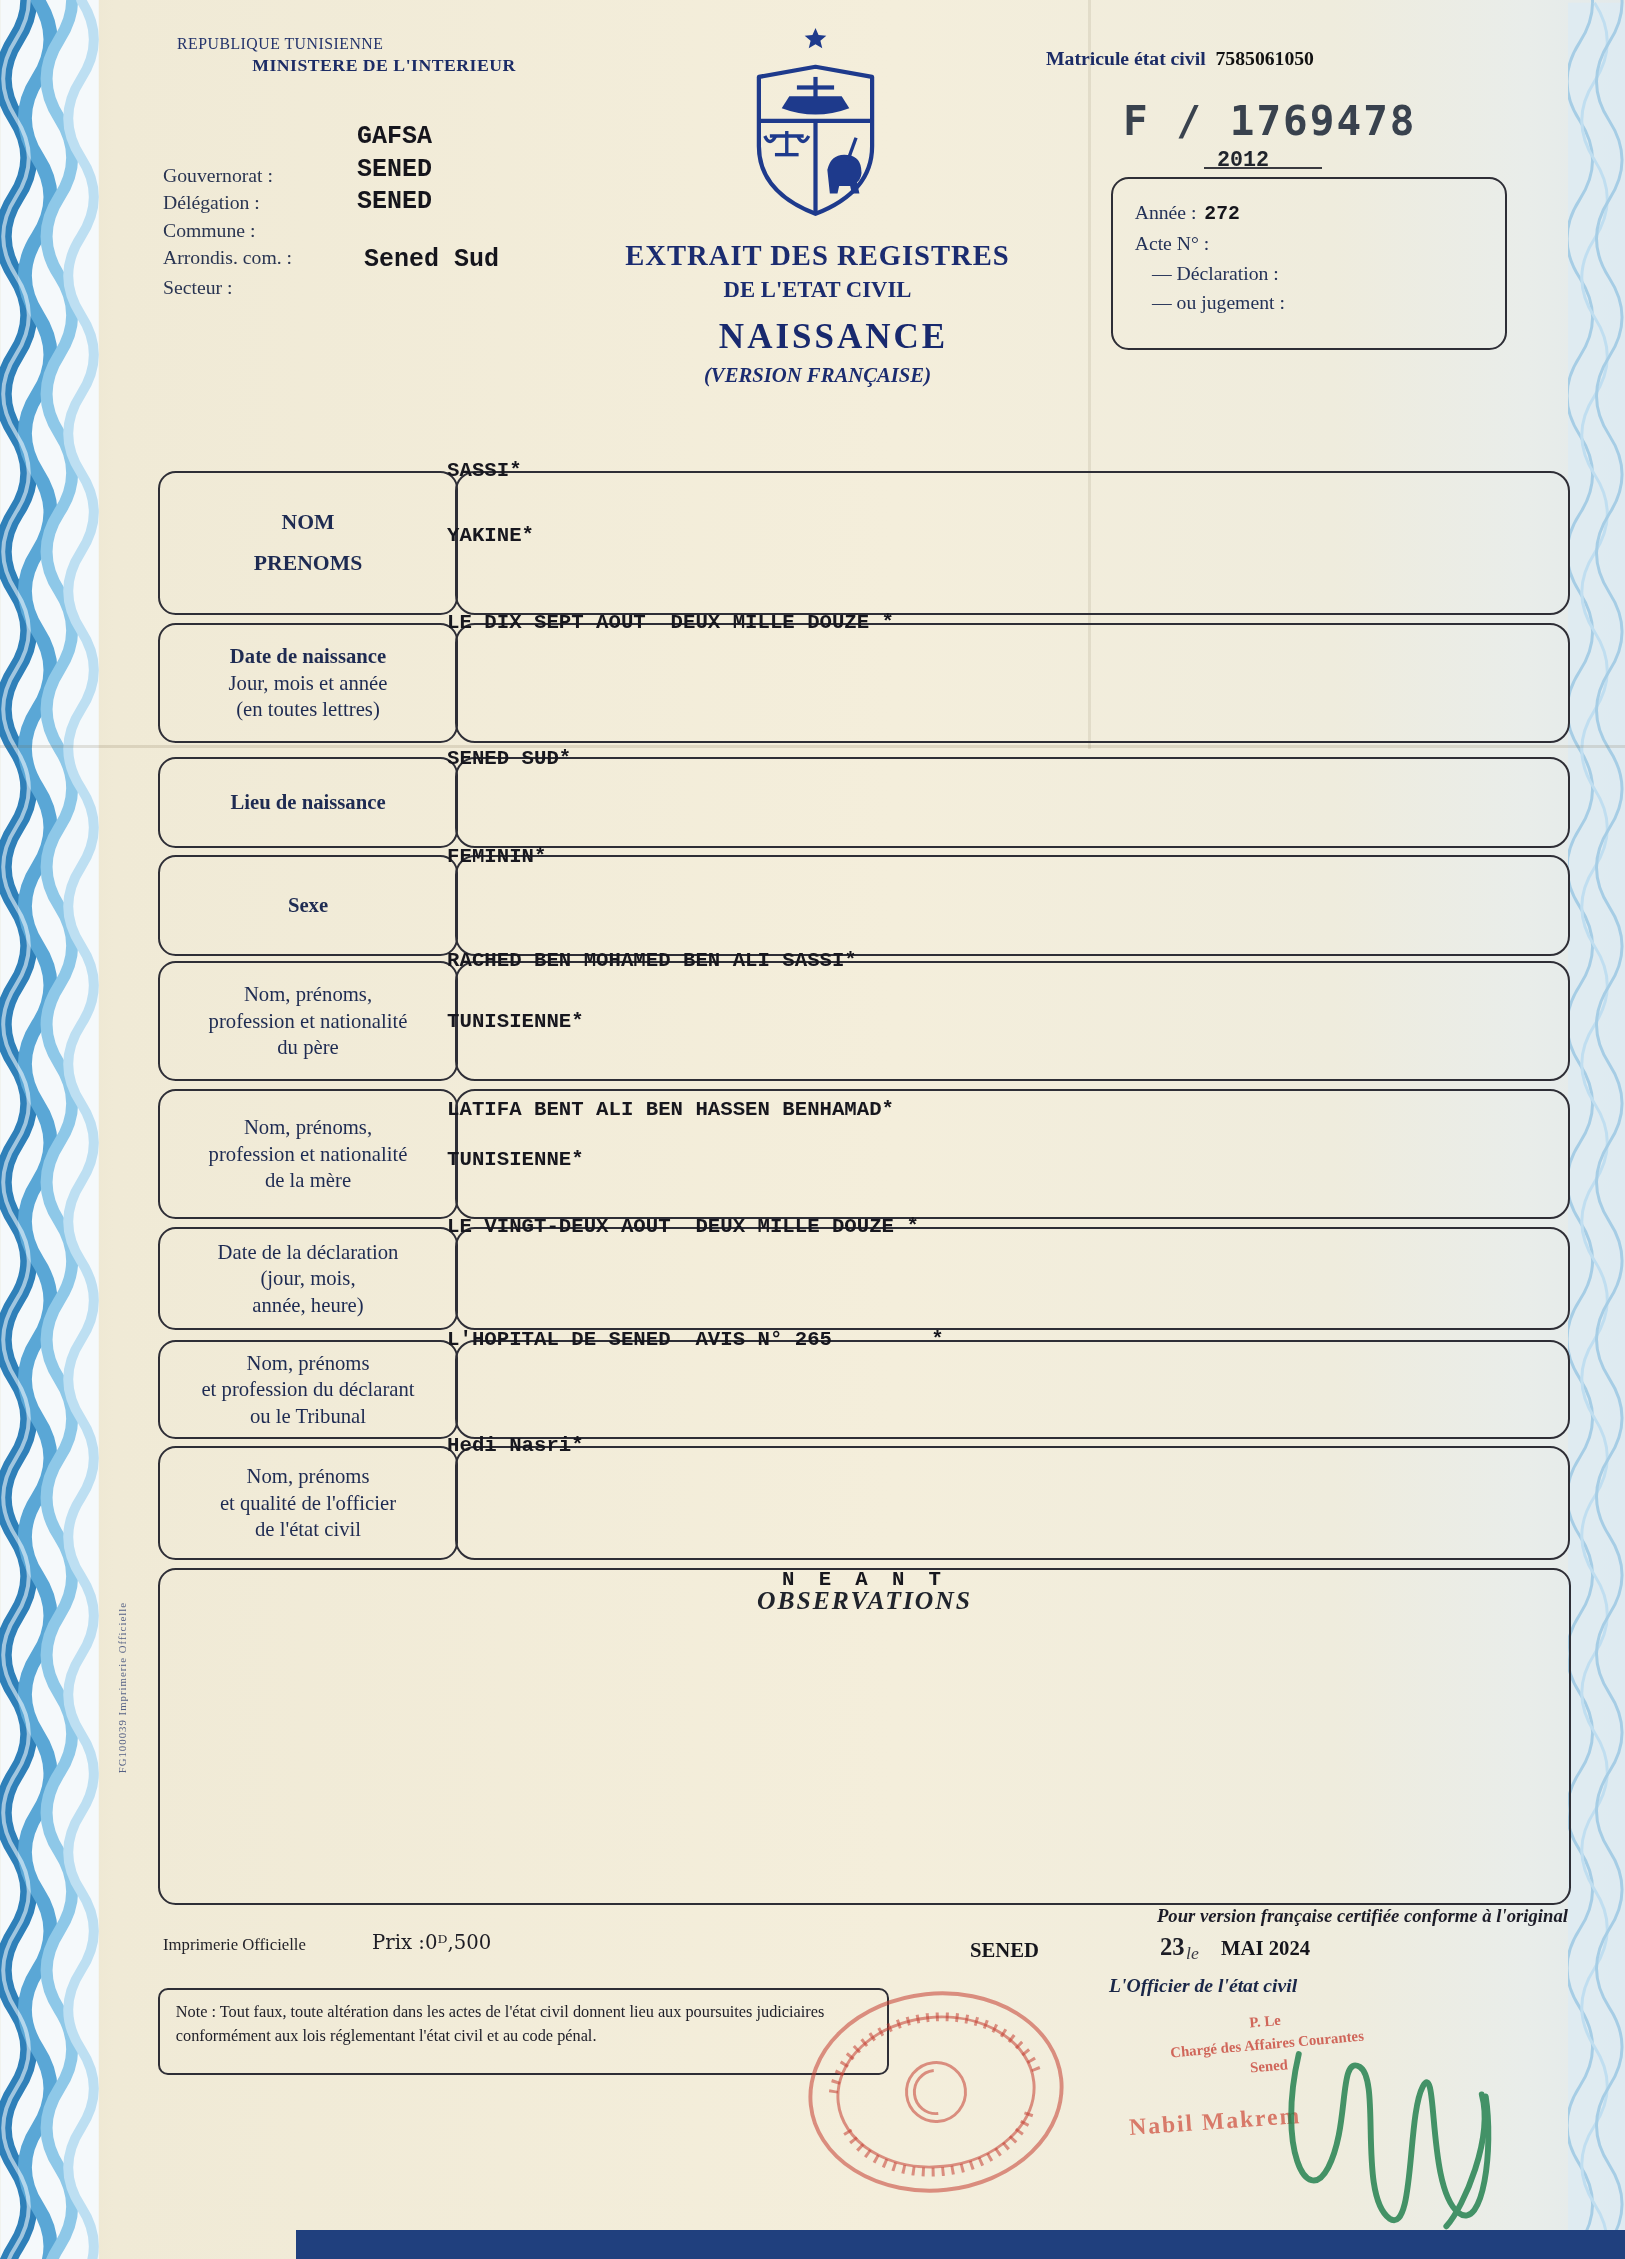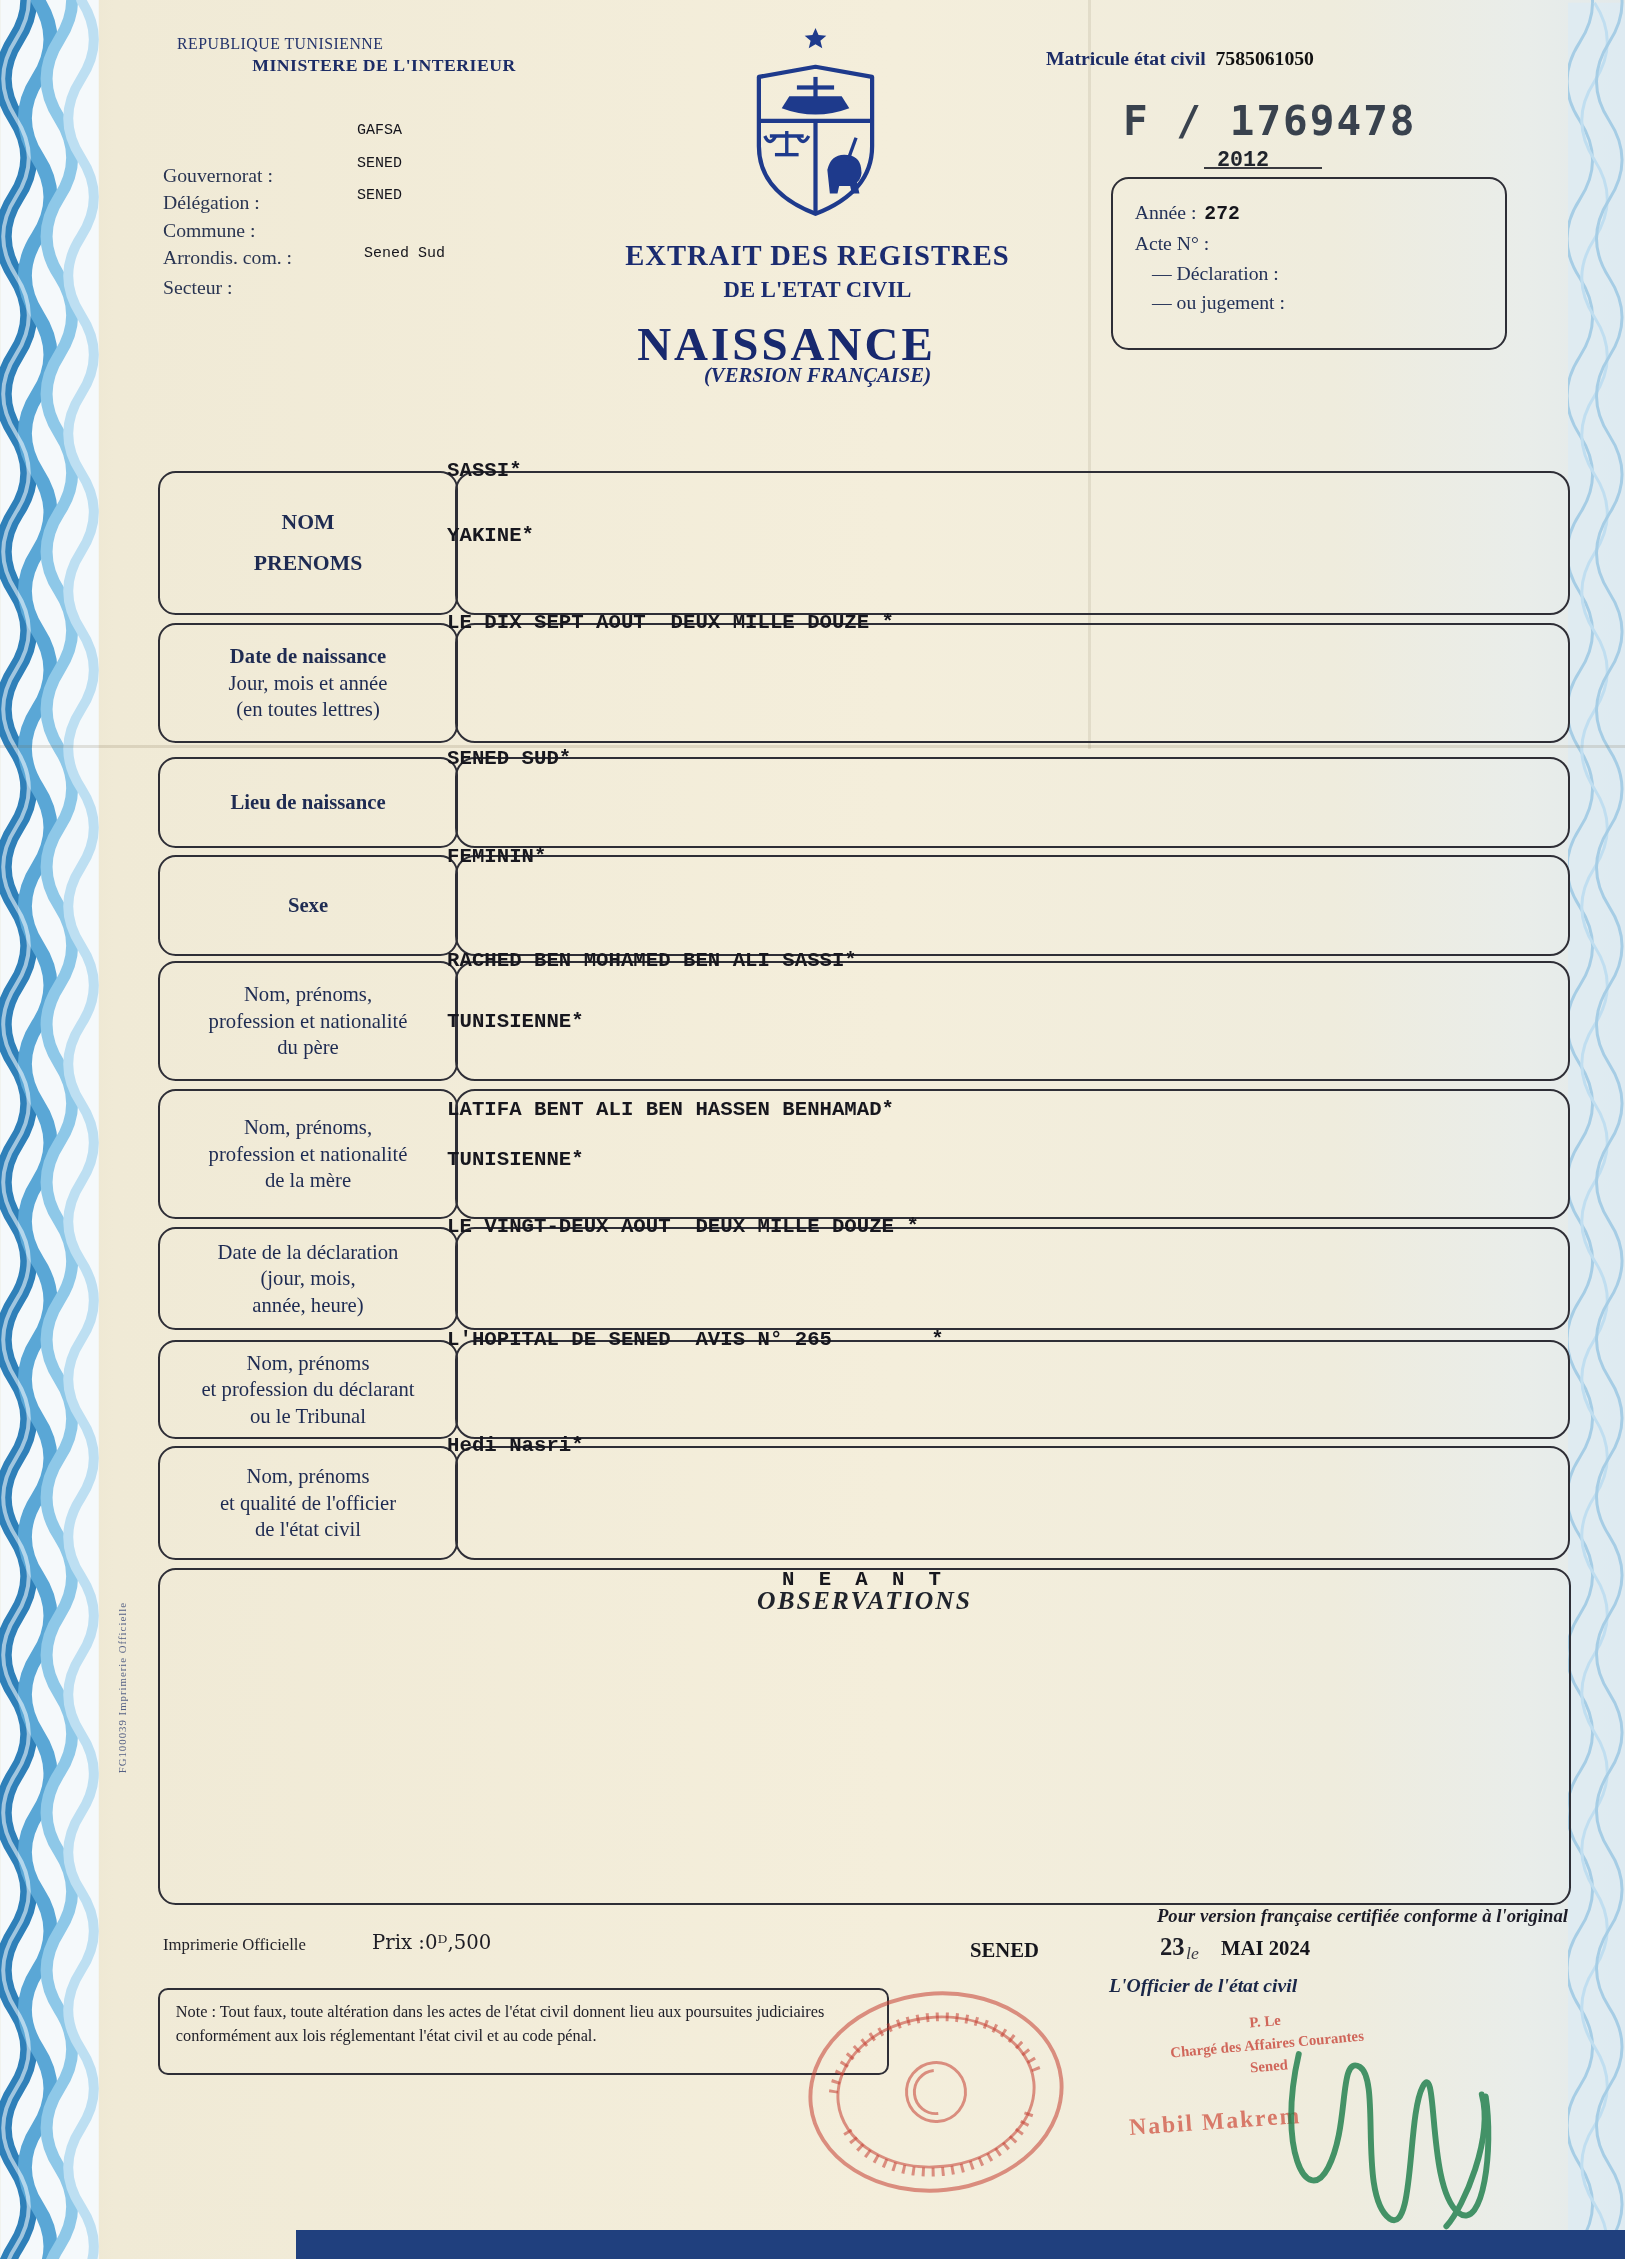--- a/index.html
+++ b/index.html
@@ -10,25 +10,25 @@
   
   .left-border{position:absolute;left:0;top:0;}
   .right-border{position:absolute;right:0;top:0;}
   .bottom-bar{position:absolute;left:296px;top:2230px;width:1330px;height:29.6px;background:#20407e;}
   .fold-h{position:absolute;left:0;top:745px;width:1625px;height:3px;background:rgba(115,95,65,.16);}
   .fold-v{position:absolute;left:1088px;top:0;width:3px;height:749px;background:rgba(115,95,65,.12);}
   
   .republic{left:177px;top:35px;width:414px;text-align:left;font-size:15.8px;letter-spacing:0.5px;color:#23336b;}
   .ministry{left:177px;top:55px;width:414px;text-align:center;font-size:17.7px;font-weight:700;letter-spacing:0.5px;color:#1c2c66;}
   .admin-label{left:163px;font-size:19.7px;color:#2a3552;}
-  .admin-value{font-family:"Liberation Mono",monospace;font-weight:400;font-size:15px;color:#15151c;}
+  .admin-value{font-family:"Liberation Mono",monospace;font-weight:700;font-size:25px;color:#15151c;}
   .emblem{position:absolute;left:731px;top:25.6px;}
   .title1{left:522px;top:240px;width:591px;text-align:center;font-size:28.6px;font-weight:700;letter-spacing:1px;color:#1b2c70;}
   .title2{left:522px;top:277px;width:591px;text-align:center;font-size:22.7px;font-weight:700;color:#1b2c70;}
-  .title3{left:491px;top:317px;width:591px;text-align:center;font-size:47px;font-weight:700;letter-spacing:3px;color:#18296e;}
+  .title3{left:538px;top:317px;width:591px;text-align:center;font-size:35px;font-weight:700;letter-spacing:3px;color:#18296e;}
   .title4{left:522px;top:364px;width:591px;text-align:center;font-size:20.7px;font-weight:700;font-style:italic;color:#1b2c70;}
   .matricule{left:1046px;top:47px;font-size:19.7px;font-weight:700;color:#1c2c66;}
   .matricule b{color:#111;font-family:"Liberation Serif",serif;margin-left:9.9px;}
   .serial{left:1123px;top:97px;font-family:"DejaVu Sans Mono",monospace;font-size:41px;font-weight:700;letter-spacing:2px;color:#39424e;}
   .serial-year{left:1217px;top:148px;font-family:"Liberation Mono",monospace;font-weight:700;font-size:21.7px;color:#20242c;}
   .year-line{left:1204px;top:167px;width:118px;height:2px;background:#3a3a40;}
   .acte-box{left:1111px;top:177px;width:392px;height:169px;border:2px solid #2e2e36;border-radius:17.7px;}
   .acte-line{position:absolute;left:21.7px;font-size:19.7px;color:#243258;}
   .acte-value{font-family:"Liberation Mono",monospace;font-weight:700;font-size:19.7px;color:#15151c;margin-left:7.9px;}
   

